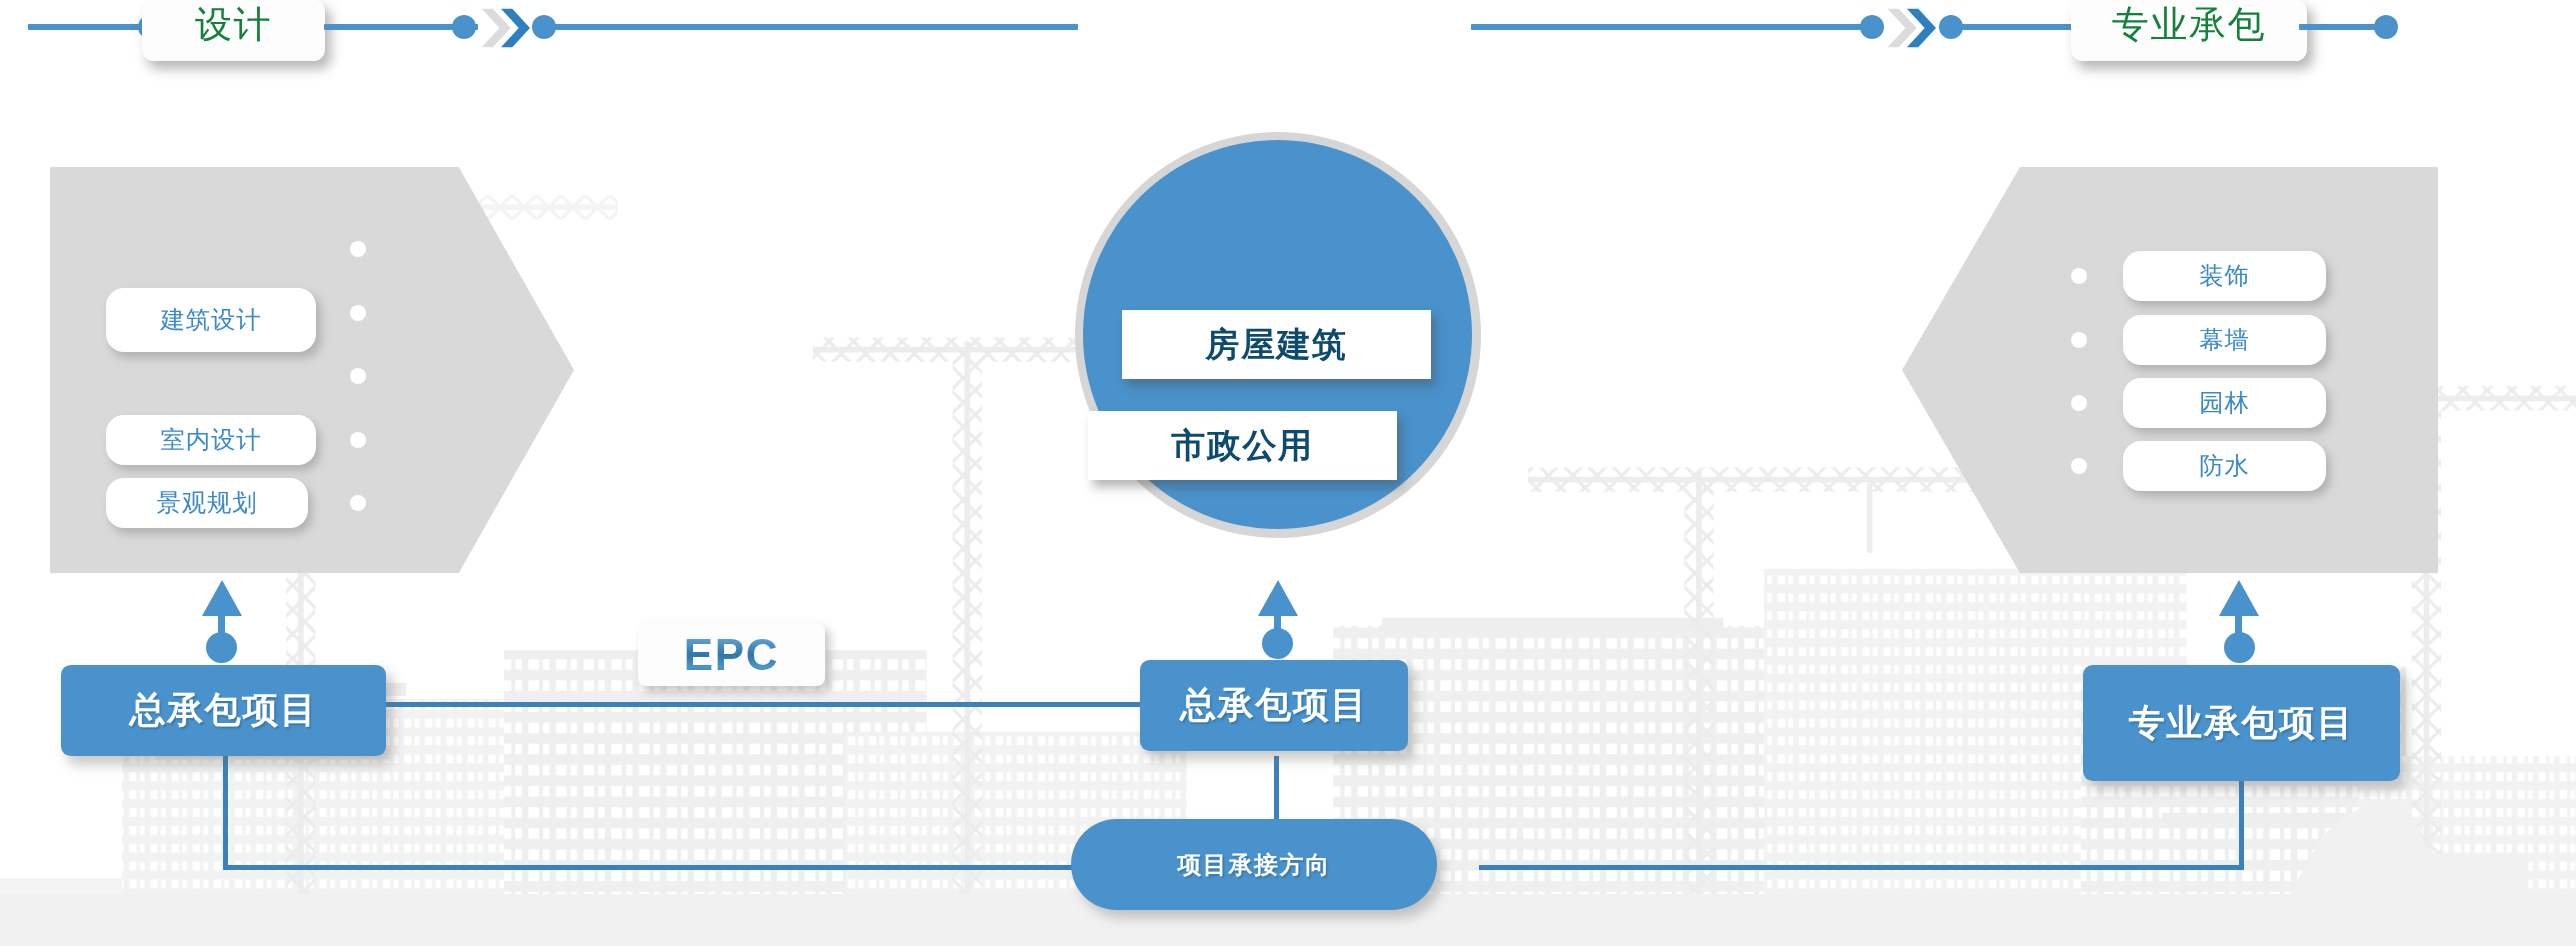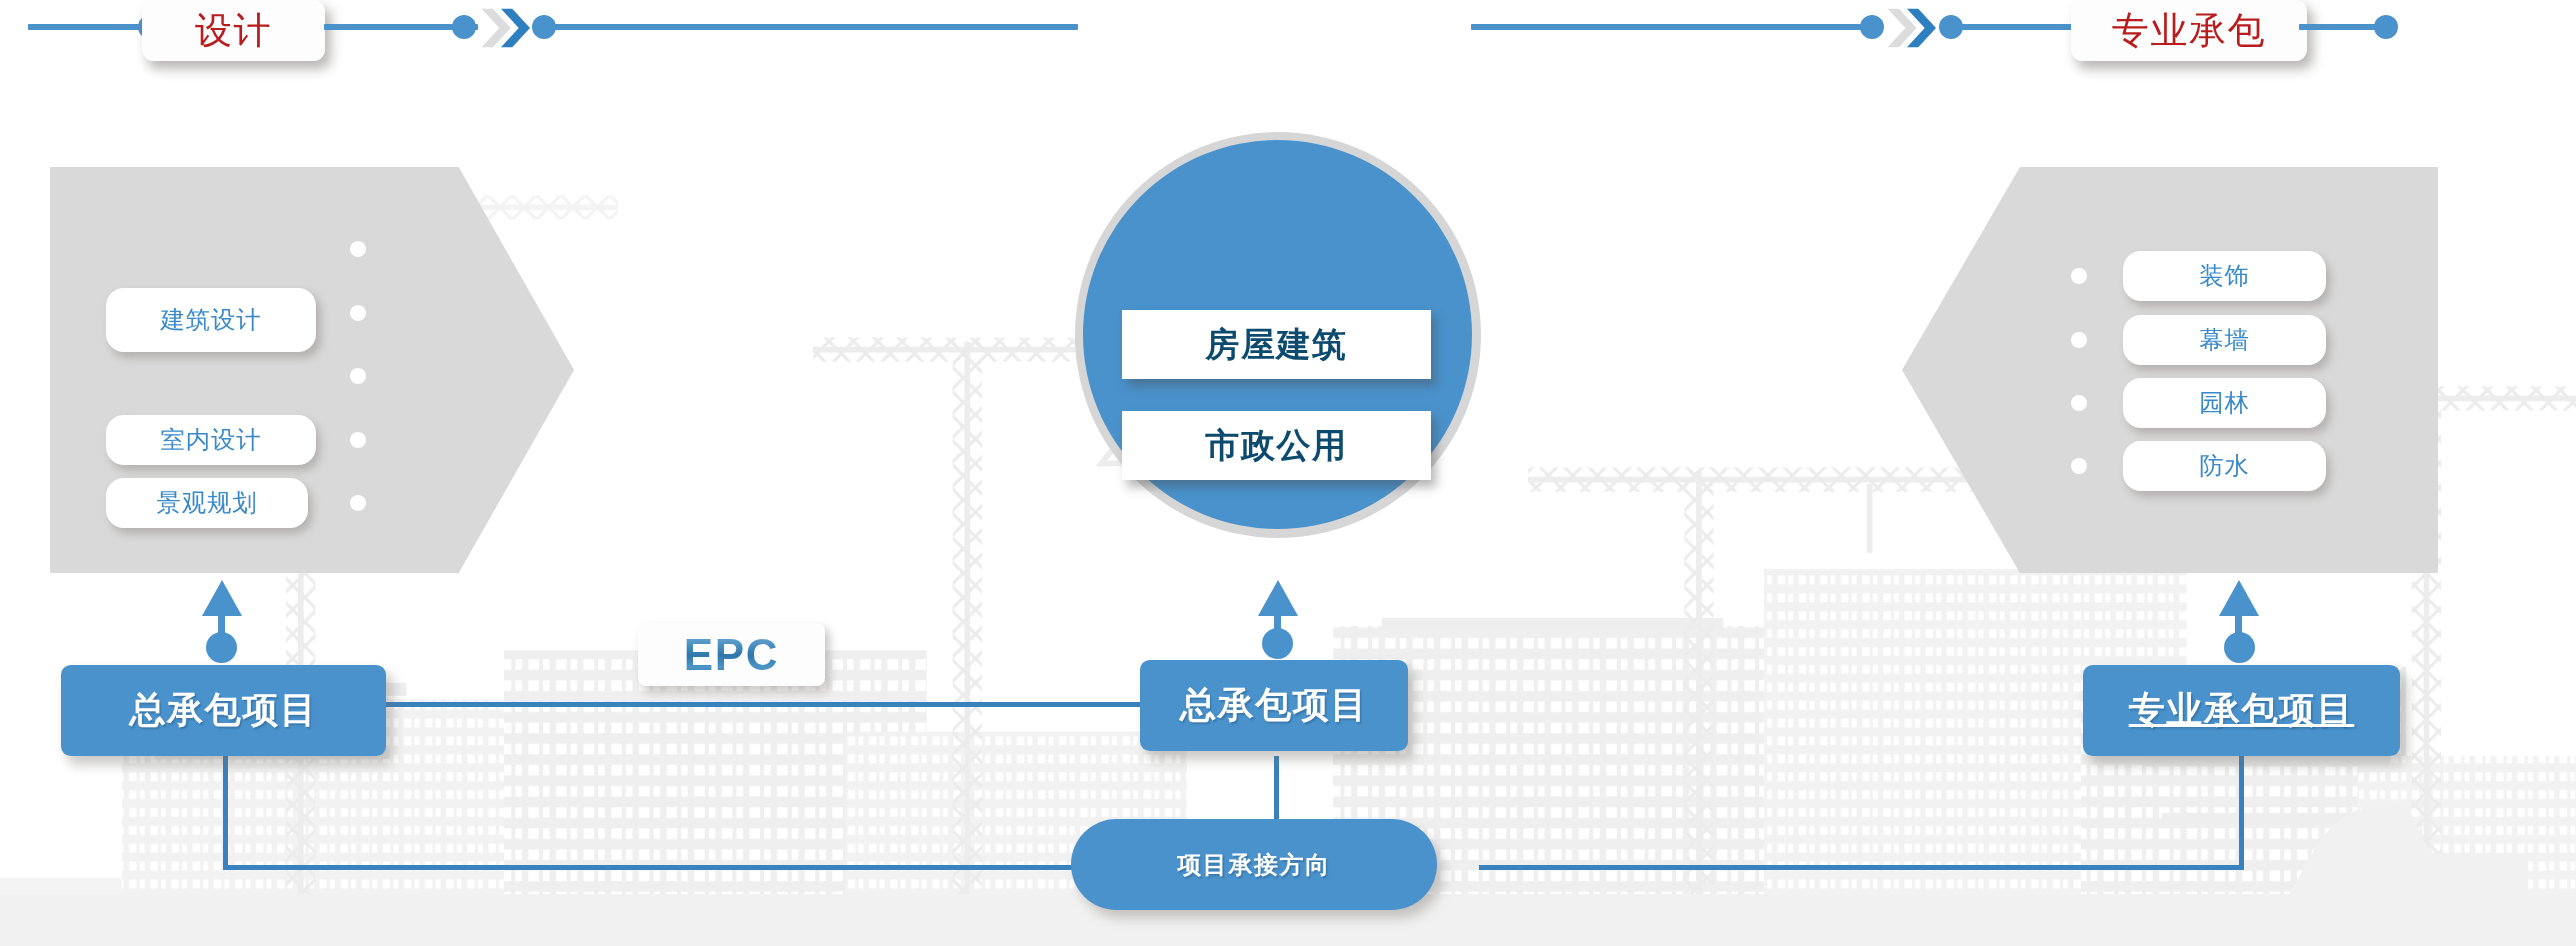--- a/index.html
+++ b/index.html
@@ -15,22 +15,22 @@
   .bg-layer{position:absolute;left:0;top:0;width:2576px;height:947px;pointer-events:none;}
 
   
   .tl-line{position:absolute;height:5.7px;background:#4a92cc;border-radius:0.8px;}
   .tl-dot{position:absolute;width:24.4px;height:24.4px;border-radius:50%;background:#4a92cc;}
   .chev{position:absolute;top:6.5px;width:50px;height:42px;}
 
   .tl-card{
     position:absolute;background:#fdfdfd;border-radius:11.4px;
     box-shadow:5.7px 7.3px 11.4px rgba(90,85,80,.42);
-    display:flex;align-items:center;justify-content:center;
-    color:#b91c1c;font-size:37px;letter-spacing:1.6px;font-weight:400;
+    display:flex;align-items:flex-start;justify-content:center;
+    color:#15803d;font-size:37px;letter-spacing:1.6px;font-weight:400;
   }
 
   
   .hexL{
     position:absolute;background:#d9d9d9;
     box-shadow:8.1px 9.8px 14.6px rgba(120,115,110,.30);
     clip-path:polygon(0 0, 78% 0, 100% 50%, 78% 100%, 0 100%);
   }
   .hexR{
     position:absolute;background:#d9d9d9;
@@ -237,21 +237,21 @@
     <span>景观规划</span>
   </div>
   <div class="bulletdot" style="left:350px;top:495px;"></div>
 
   <div class="circ-shadow" style="left:1075px;top:132px;width:406px;height:406px;"></div>
   <div class="circ" style="left:1083px;top:140px;width:389px;height:389px;"></div>
 
   <div class="circ-label" style="left:1122px;top:262px;width:309px;height:69px;">
     <span>房屋建筑</span>
   </div>
-  <div class="circ-label" style="left:1122px;top:363px;width:309px;height:69px;">
+  <div class="circ-label" style="left:1088px;top:363px;width:309px;height:69px;">
     <span>市政公用</span>
   </div>
 
   <div class="hexR" style="left:1902px;top:167px;width:536px;height:406px;"></div>
 
   <div class="bulletdot" style="left:2071px;top:268px;"></div>
   <div class="pill" style="left:2123px;top:251px;width:203px;height:50px;">
     <span>装饰</span>
   </div>
 
@@ -297,21 +297,21 @@
   </div>
 
   <div class="epc" style="left:638px;top:623px;width:187px;height:63px;">
     <span>EPC</span>
   </div>
 
   <div class="bbox" style="left:1140px;top:660px;width:268px;height:91px;">
     <span>总承包项目</span>
   </div>
 
-  <div class="bbox" style="left:2083px;top:665px;width:317px;height:91px;text-decoration:underline;">
+  <div class="bbox" style="left:2083px;top:665px;width:317px;height:116px;">
     <span>专业承包项目</span>
   </div>
 
   <div class="bpill" style="left:1071px;top:819px;width:366px;height:91px;">
     <span>项目承接方向</span>
   </div>
 
 </div>
 
 

